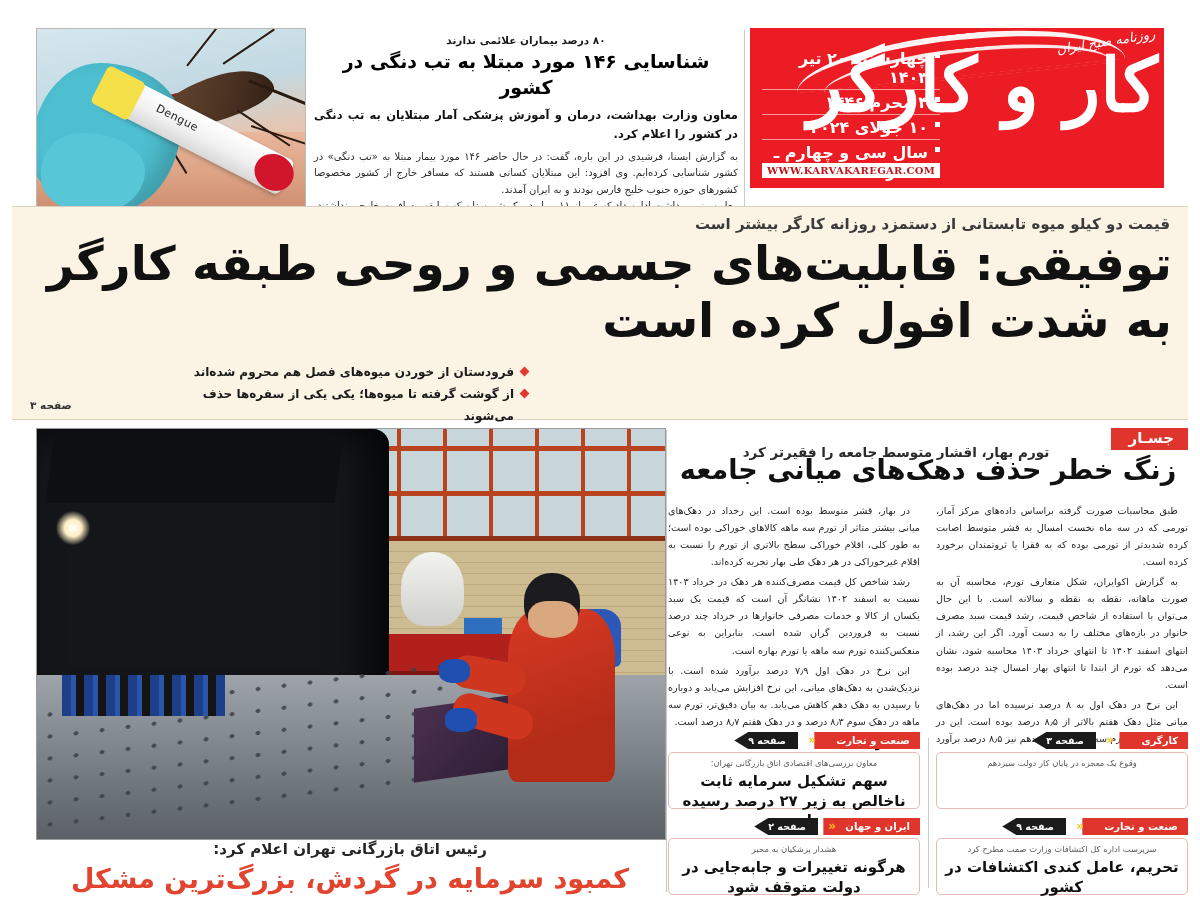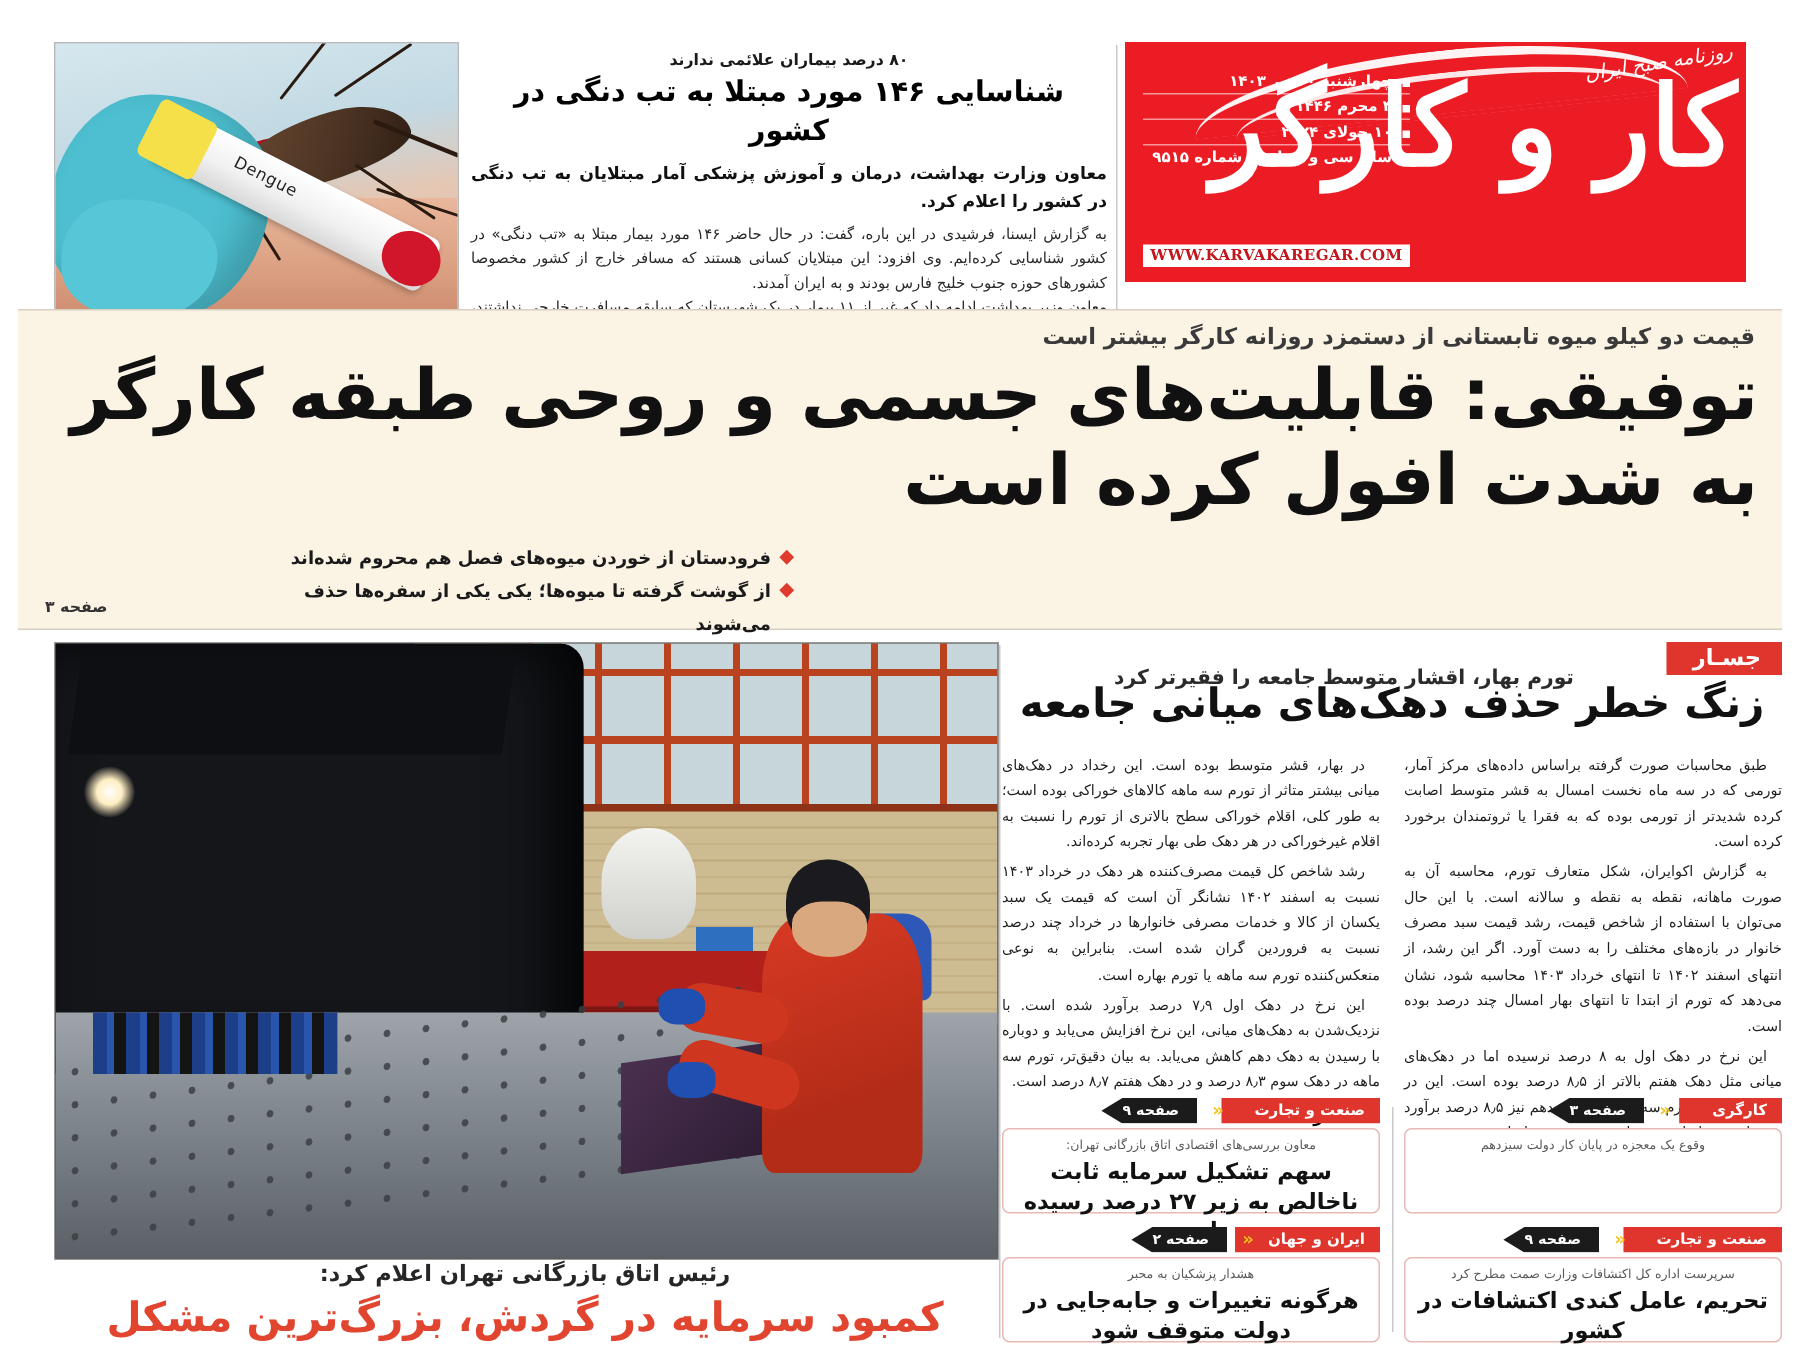--- a/index.html
+++ b/index.html
@@ -56,21 +56,21 @@
   .masthead{position:absolute;left:750px;top:28px;width:414px;height:160px;background:#ec1c24;overflow:hidden;}
   .mh-slogan{position:absolute;right:8px;top:6px;font-size:13px;color:#fff;
     font-family:"DejaVu Serif","Liberation Serif",serif;font-style:italic;transform:rotate(-9deg);white-space:nowrap;}
   .mh-logo{position:absolute;right:6px;top:20px;font-size:74px;color:#fff;font-weight:bold;
     font-family:"DejaVu Serif","Liberation Serif",serif;line-height:1;letter-spacing:-2px;white-space:nowrap;}
   .mh-swoosh{position:absolute;right:40px;top:6px;width:330px;height:36px;
     border-top:6px solid #fff;border-radius:50%/100% 100% 0 0;transform:rotate(-6deg);opacity:.95;}
   .mh-swoosh2{position:absolute;right:52px;top:20px;width:290px;height:26px;
     border-top:4px solid #fff;border-radius:50%/100% 100% 0 0;transform:rotate(-6deg);opacity:.9;}
   .mh-info{position:absolute;left:12px;top:18px;width:178px;direction:rtl;text-align:right;}
-  .mh-info li{list-style:none;color:#fff;font-size:10px;font-weight:bold;padding:2.5px 0;
+  .mh-info li{list-style:none;color:#fff;font-size:16px;font-weight:bold;padding:2.5px 0;
     border-bottom:1px solid rgba(255,255,255,.55);position:relative;padding-right:12px;}
   .mh-info li:last-child{border-bottom:none;}
   .mh-info li::before{content:"";position:absolute;right:0;top:7px;width:5px;height:5px;background:#fff;}
   .mh-info ul{margin:0;padding:0;}
   .mh-url{position:absolute;left:12px;bottom:10px;width:178px;background:#fff;color:#c2161d;
     font-size:10px;font-weight:bold;text-align:center;padding:2px 0;letter-spacing:.3px;
     font-family:"DejaVu Serif","Liberation Serif",serif;}
 
   
   .lead-banner{position:absolute;left:12px;top:206px;width:1176px;height:212px;

